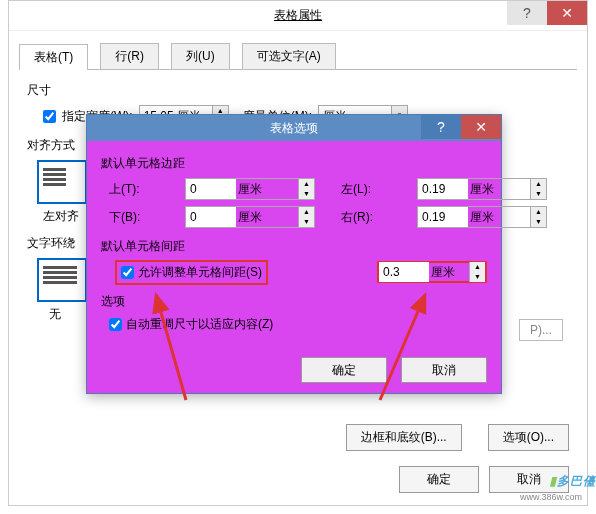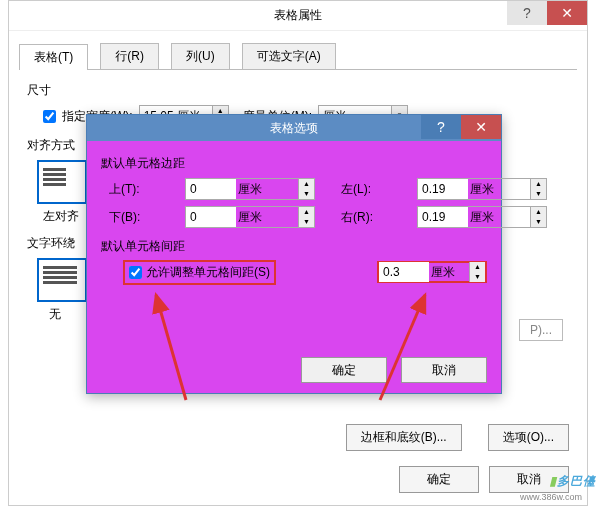--- a/index.html
+++ b/index.html
@@ -1,19 +1,19 @@
 <!DOCTYPE html>
 <html><head>
 <meta charset="utf-8">
 <style>
 * { box-sizing: border-box; margin: 0; padding: 0; font-family: "Microsoft YaHei", SimSun, sans-serif; font-size: 12px; }
 body { background: #fff; width: 596px; height: 514px; position: relative; overflow: hidden; }
 
 .dialog-main { position: absolute; left: 8px; top: 0; width: 580px; height: 506px; border: 1px solid #ccc; background: #fff; }
-.titlebar { height: 30px; background: #fff; display: flex; align-items: center; justify-content: center; position: relative; border-bottom: 1px solid #eee; }
+.titlebar { height: 30px; background: #fff; display: flex; align-items: center; justify-content: center; position: relative; border-bottom: 1px solid #eee; text-decoration: underline; }
 .titlebar-btns { position: absolute; right: 0; top: 0; display: flex; }
 .tbtn { width: 40px; height: 24px; display: flex; align-items: center; justify-content: center; font-size: 14px; }
 .tbtn.help { background: #e5e5e5; color: #555; }
 .tbtn.close { background: #c75050; color: #fff; }
 
 .tabs { display: flex; margin: 12px 10px 0 10px; border-bottom: 1px solid #bbb; }
 .tab { padding: 4px 14px; border: 1px solid #bbb; border-bottom: none; margin-right: 12px; background: #fff; position: relative; }
 .tab.active { background: #fff; top: 1px; }
 .tab:not(.active) { background: #f0f0f0; }
 
@@ -183,37 +183,44 @@
           <div class="spin">
               <div>▲</div>
               <div>▼</div>
             </div>
         </div>
       </div>
     </div>
 
     <div class="fs">
       <div class="fs-label">默认单元格间距</div>
-      <div style="display:flex;align-items:center;gap:8px;margin-left:24px">
+      <div style="display:flex;align-items:center;gap:8px;margin-left:16px">
         <span class="hl-red-box" style="display:flex;align-items:center;gap:4px">
           <input type="checkbox" class="chk" checked="" style="">
           <span>允许调整单元格间距(S)</span>
         </span>
         <div style="flex:1"></div>
         <div class="mbox hl-red" style="width:110px">
           <input value="0.3" style="">
             <span class="unit">厘米</span>
           <div class="spin">
               <div>▲</div>
               <div>▼</div>
             </div>
         </div>
       </div>
     </div>
 
+    <div class="fs">
+      <div class="fs-label">选项</div>
+      <div style="display:flex;align-items:center;gap:4px;margin-left:8px">
+        <input type="checkbox" class="chk" checked="" style="">
+        <span>自动重调尺寸以适应内容(Z)</span>
+      </div>
+    </div>
   </div>
   <div class="opt-bottom">
     <button class="obtn">确定</button>
     <button class="obtn">取消</button>
   </div>
 </div>
 
 <div class="arrow" style="left:146px;top:290px">
   <svg width="60" height="120">
       <defs>

